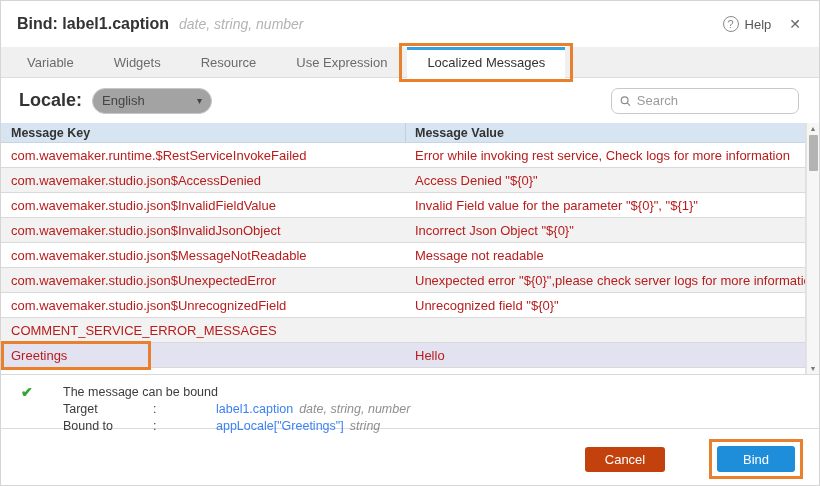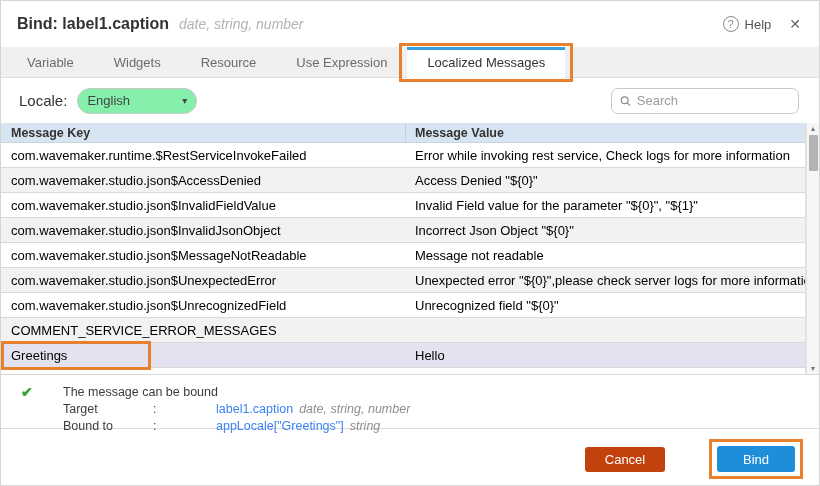--- a/index.html
+++ b/index.html
@@ -18,38 +18,38 @@
 
   
   .tabs { height:31px; background:#f0f0f1; border-bottom:1px solid #dedede; display:flex; align-items:stretch; padding-left:6px; position:relative; z-index:2; }
   .tab { display:flex; align-items:center; padding:4px 20px; font-size:13px; color:#6b6b6b; cursor:pointer; position:relative; }
   .tab.active { background:#fff; color:#333; border-top:3px solid #36a1de; margin-bottom:-1px; padding-top:0; }
   .tab-annotation { position:absolute; top:-7px; left:-8px; right:-8px; bottom:-4px; border:3px solid #e8802e; pointer-events:none; z-index:5; }
 
   
   .toolbar { height:45px; display:flex; align-items:center; justify-content:space-between; padding:0 20px 0 18px; }
   .locale-group { display:flex; align-items:center; gap:10px; }
-  .locale-label { font-size:15px; color:#333; }
-  .select { width:120px; height:26px; border:1px solid #c7c7c7; border-radius:13px; background:#86efac; display:flex; align-items:center; justify-content:space-between; padding:0 9px; font-size:13px; color:#444; cursor:pointer; }
+  .locale-label { font-size:18px; color:#333;font-weight:bold; }
+  .select { width:120px; height:26px; border:1px solid #c7c7c7; border-radius:13px; background:#a3a3a3; display:flex; align-items:center; justify-content:space-between; padding:0 9px; font-size:13px; color:#444; cursor:pointer; }
   .select .caret { font-size:10px; color:#444; }
   .search-box { width:188px; height:26px; border:1px solid #c9c9c9; border-radius:7px; display:flex; align-items:center; padding:0 8px; gap:6px; background:#fff; }
   .search-box input { border:none; outline:none; font-size:13px; color:#444; width:100%; font-family:"Liberation Sans", sans-serif; }
   .search-box input::placeholder { color:#9b9b9b; }
 
   
   .table-wrap { position:relative; height:252px; border-bottom:1px solid #d9d9d9; }
   .tbl { width:calc(100% - 13px); height:100%; border-right:1px solid #e0e0e0; }
   .thead { display:flex; height:20px; background:#d7e5f2; border-bottom:1px solid #c8d4e0; }
   .thead .c { font-size:12.5px; font-weight:bold; color:#333; display:flex; align-items:center; }
   .c-key { width:405px; padding-left:10px; border-right:1px solid #c3cfdb; }
   .c-val { flex:1; padding-left:9px; }
   .row { display:flex; height:25px; border-bottom:1px solid #d9d9d9; background:#fff; cursor:pointer; position:relative; }
   .row.alt { background:#f2f2f2; }
   .row.selected { background:#e2e2f1; }
-  .row .cell { font-size:13px; color:#000000; display:flex; align-items:center; overflow:hidden; white-space:nowrap; }
+  .row .cell { font-size:13px; color:#b91c1c; display:flex; align-items:center; overflow:hidden; white-space:nowrap; }
   .cell.key { width:405px; padding-left:10px; }
   .cell.val { flex:1; padding-left:9px; }
   .row-annotation { position:absolute; left:0; top:-2px; width:150px; height:29px; border:3px solid #e8802e; pointer-events:none; z-index:4; }
 
   
   .vscroll { position:absolute; top:0; right:0; width:13px; height:100%; background:#f6f6f6; border-left:1px solid #e3e3e3; display:flex; flex-direction:column; align-items:center; }
   .scroll-arrow { font-size:7px; color:#777; height:11px; line-height:11px; cursor:pointer; }
   .scroll-track { flex:1; width:100%; position:relative; }
   .scroll-thumb { position:absolute; top:1px; left:2px; width:9px; height:36px; background:#b3b3b3; border-radius:1px; cursor:pointer; }
 

